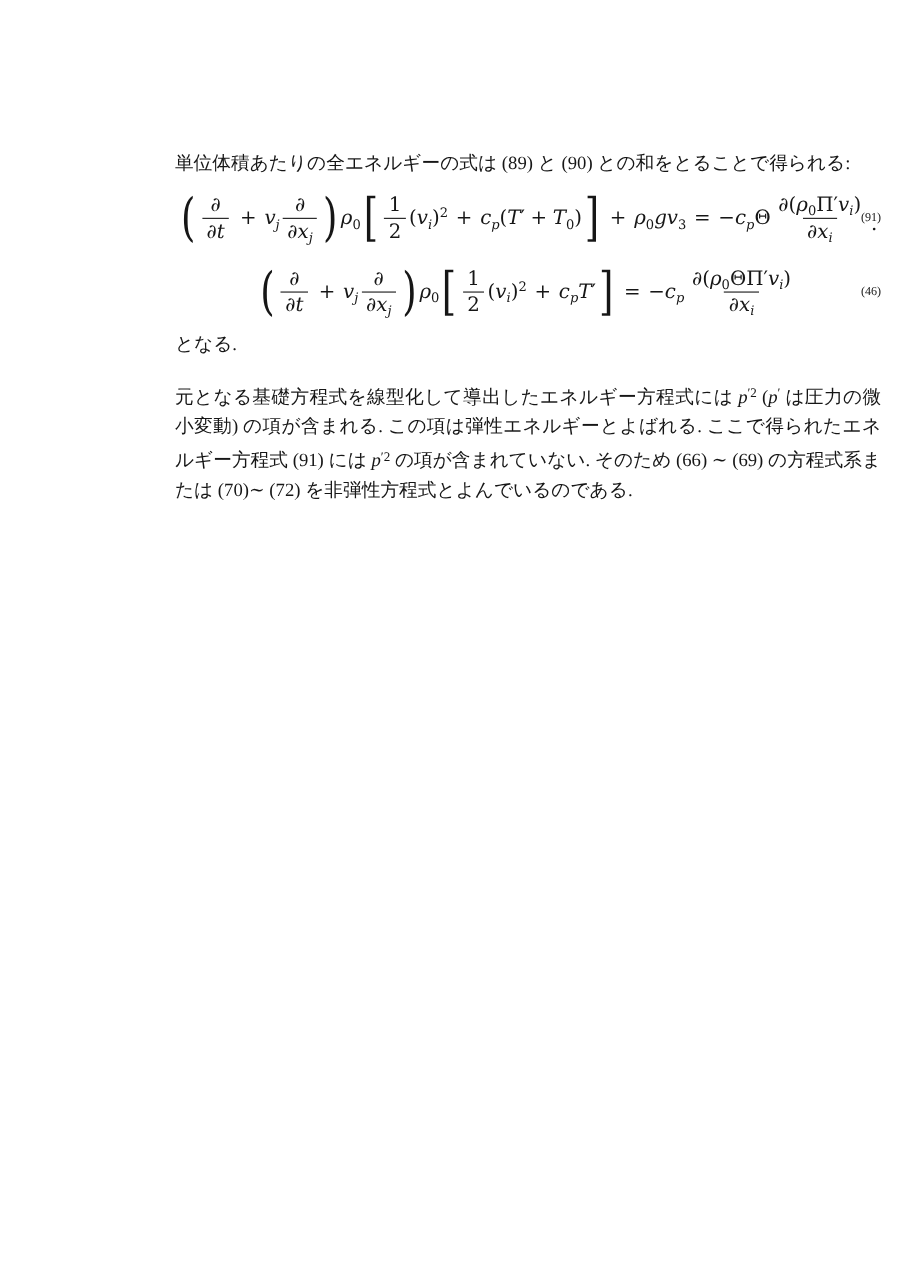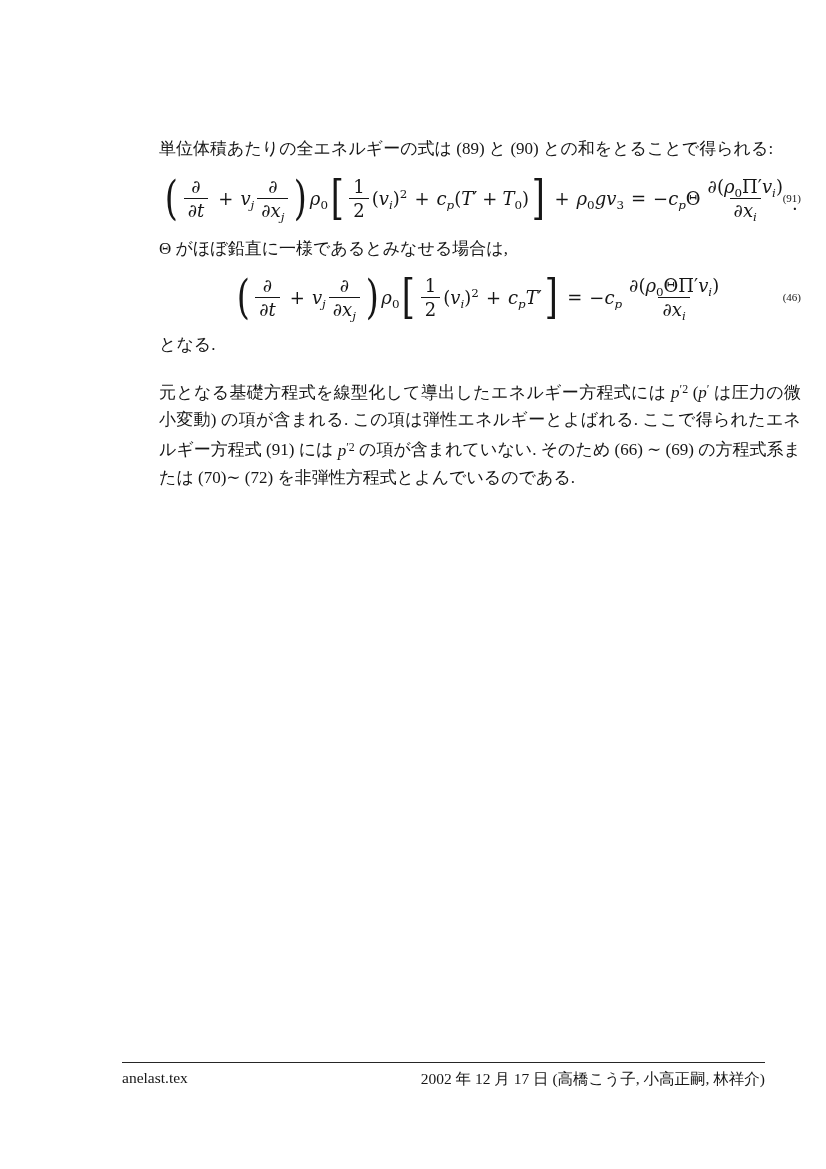--- a/index.html
+++ b/index.html
@@ -105,21 +105,20 @@
         <span class="run"><span class="u">−</span><span class="m">c</span><span class="sb m">p</span><span class="u">Θ</span></span>
         <span class="frac">
           <span class="fnum"><span class="m">∂</span><span class="u">(</span><span class="m">ρ</span><span class="sb u">0</span><span class="u">Π</span><span class="u">′</span><span class="m">v</span><span class="sb m">i</span><span class="u">)</span></span>
           <span class="fden"><span class="m">∂x</span><span class="sb m">i</span></span>
         </span>
         <span class="run u period">.</span>
       </div>
       <span class="eqnum">(91)</span>
     </div>
 
-    <div class="line p-cond">Θ がほぼ鉛直に一様であるとみなせる場合は,</div>
 
     <div class="equation eq-92">
       <div class="eqbody">
         <span class="bigd">(</span>
         <span class="frac">
           <span class="fnum m">∂</span>
           <span class="fden m">∂t</span>
         </span>
         <span class="run op u">+</span>
         <span class="run"><span class="m">v</span><span class="sb m">j</span></span>
@@ -147,18 +146,14 @@
       </div>
       <span class="eqnum">(46)</span>
     </div>
 
     <div class="line p-tonaru">となる.</div>
 
     <div class="para"><span>元となる基礎方程式を線型化して導出したエネルギー方程式には </span><span class="imath"><span class="m">p</span><span class="isup">′2</span></span><span> (</span><span class="imath"><span class="m">p</span><span class="isup">′</span></span><span> は圧力の微小変動) の項が含まれる. この項は弾性エネルギーとよばれる. ここで得られたエネルギー方程式 (91) には </span><span class="imath"><span class="m">p</span><span class="isup">′2</span></span><span> の項が含まれていない. そのため (66) ∼ (69) の方程式系または (70)∼ (72) を非弾性方程式とよんでいるのである.</span></div>
 
   </div>
 
-  <div class="ftr">
-    <span>anelast.tex</span>
-    <span>2002 年 12 月 17 日 (高橋こう子, 小高正嗣, 林祥介)</span>
-  </div>
 
 </div>
 
 </body></html>

